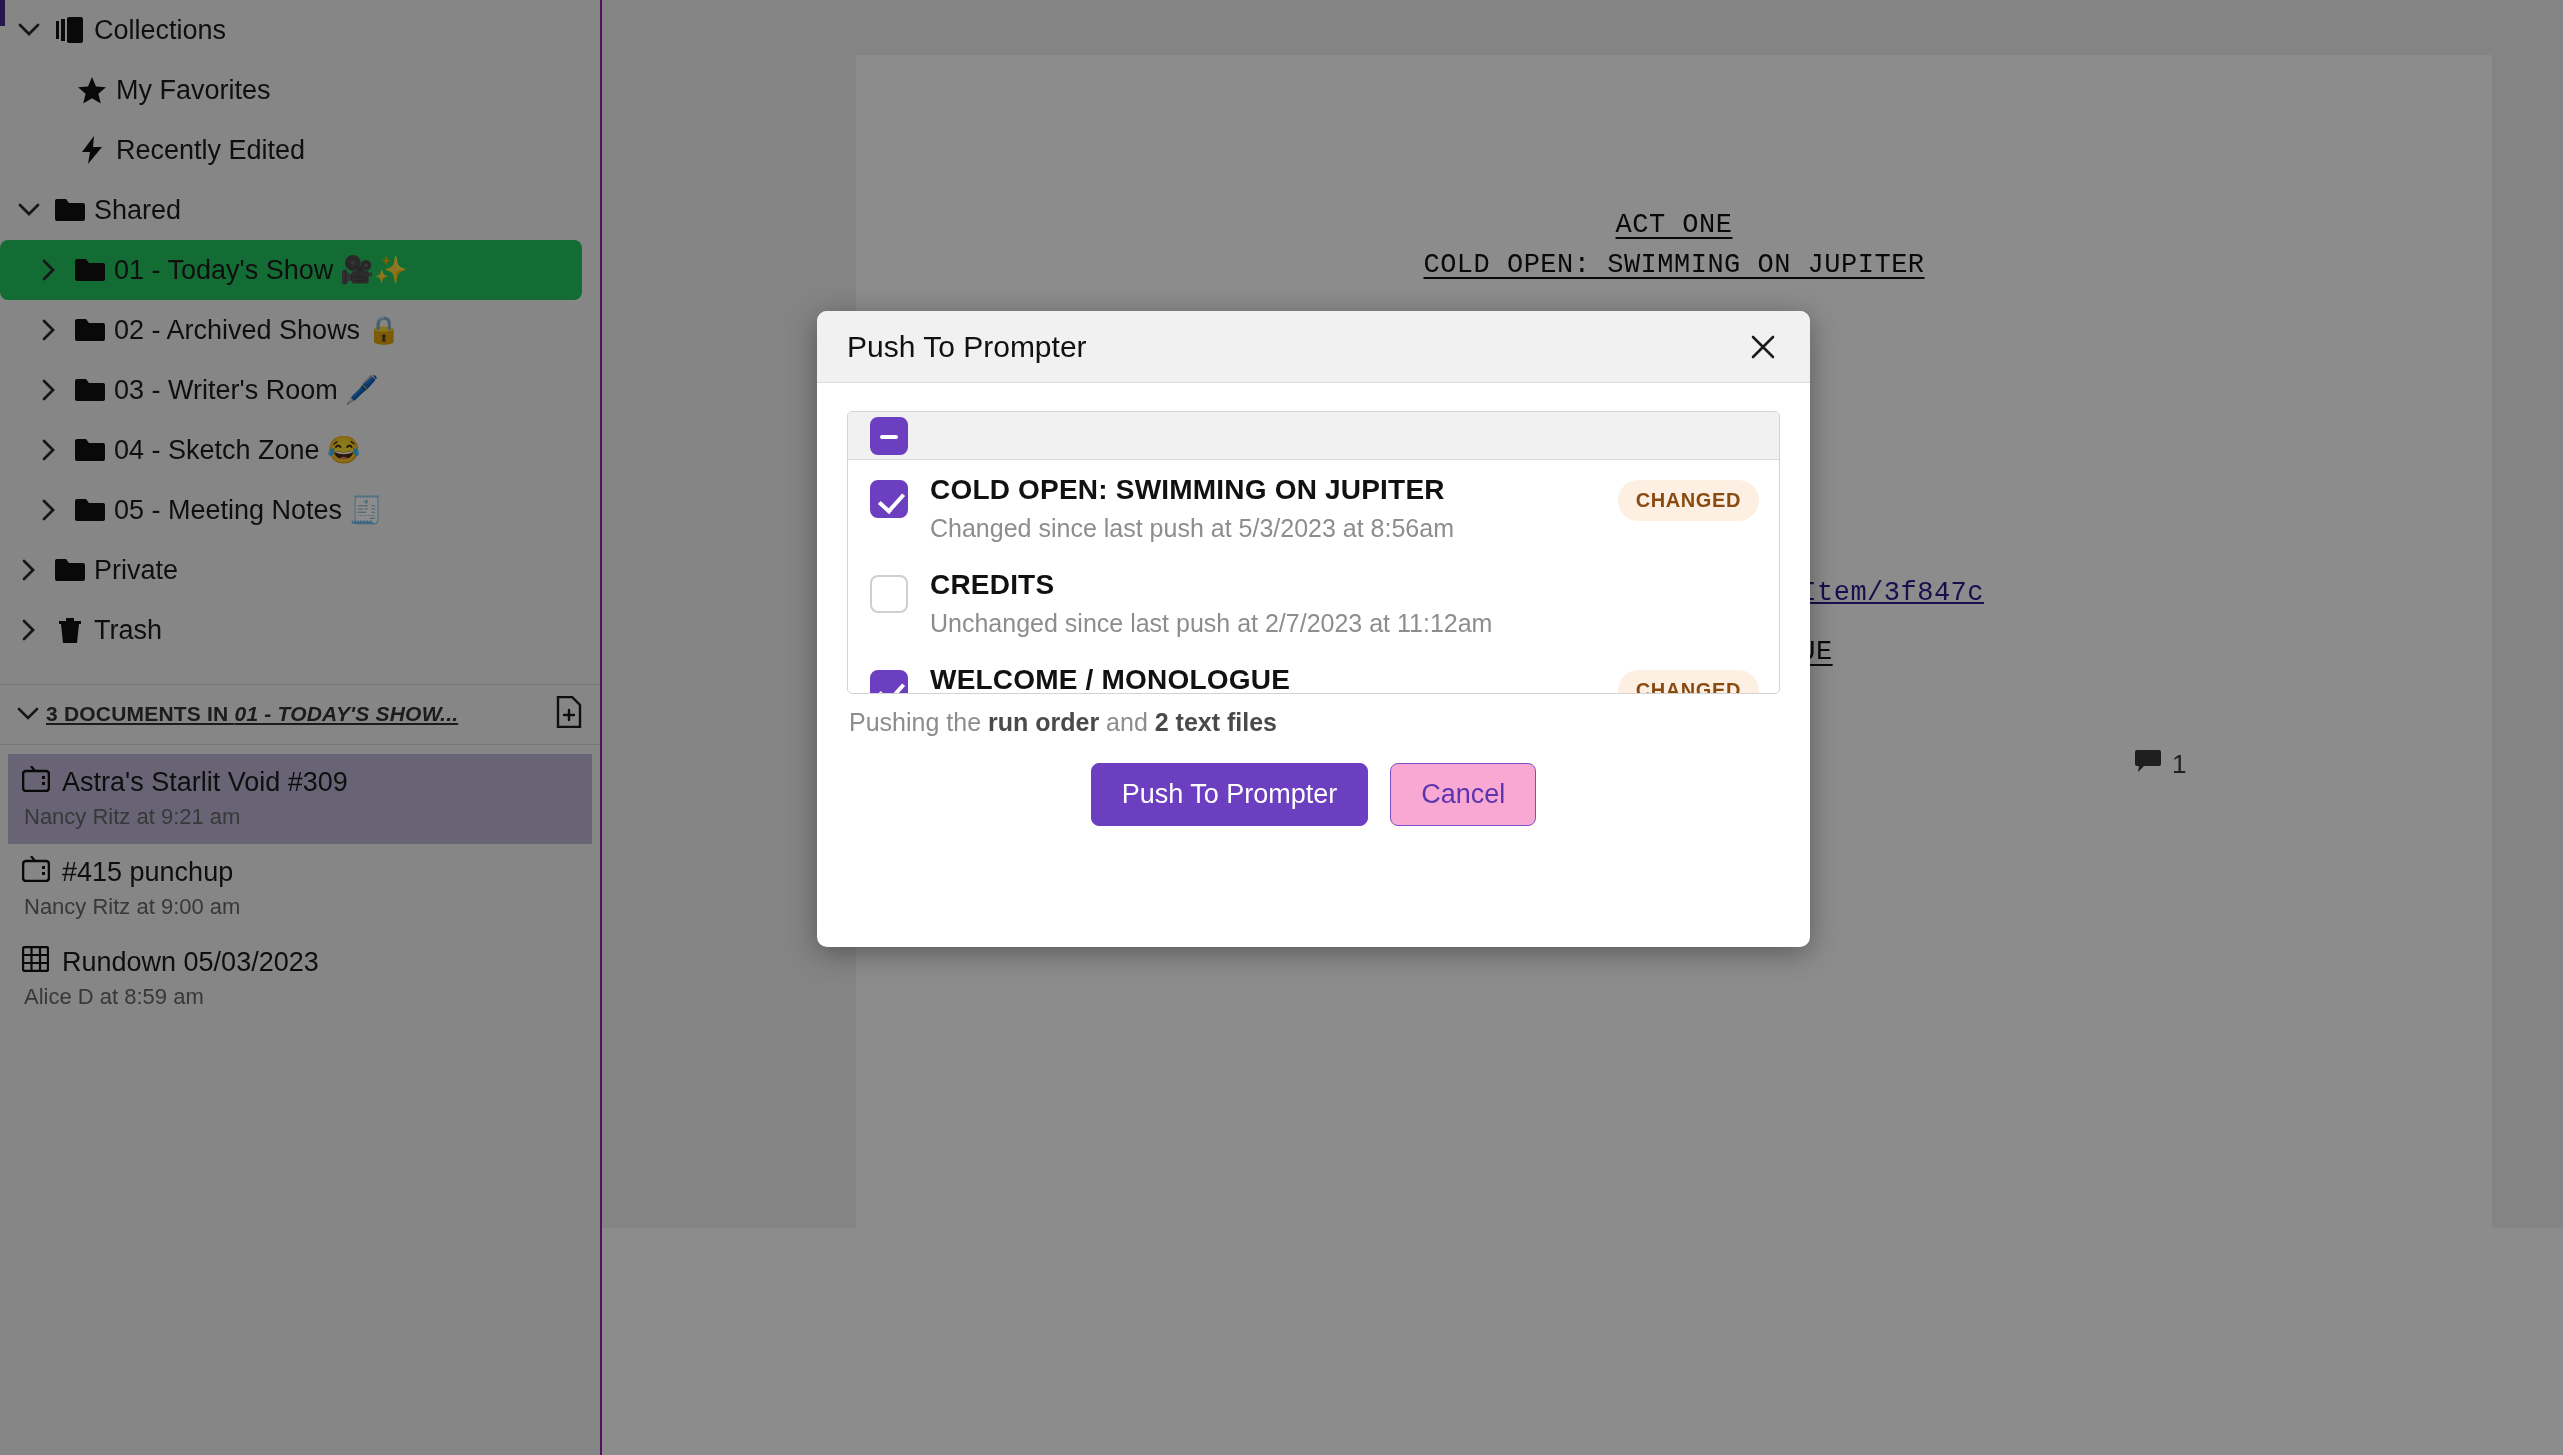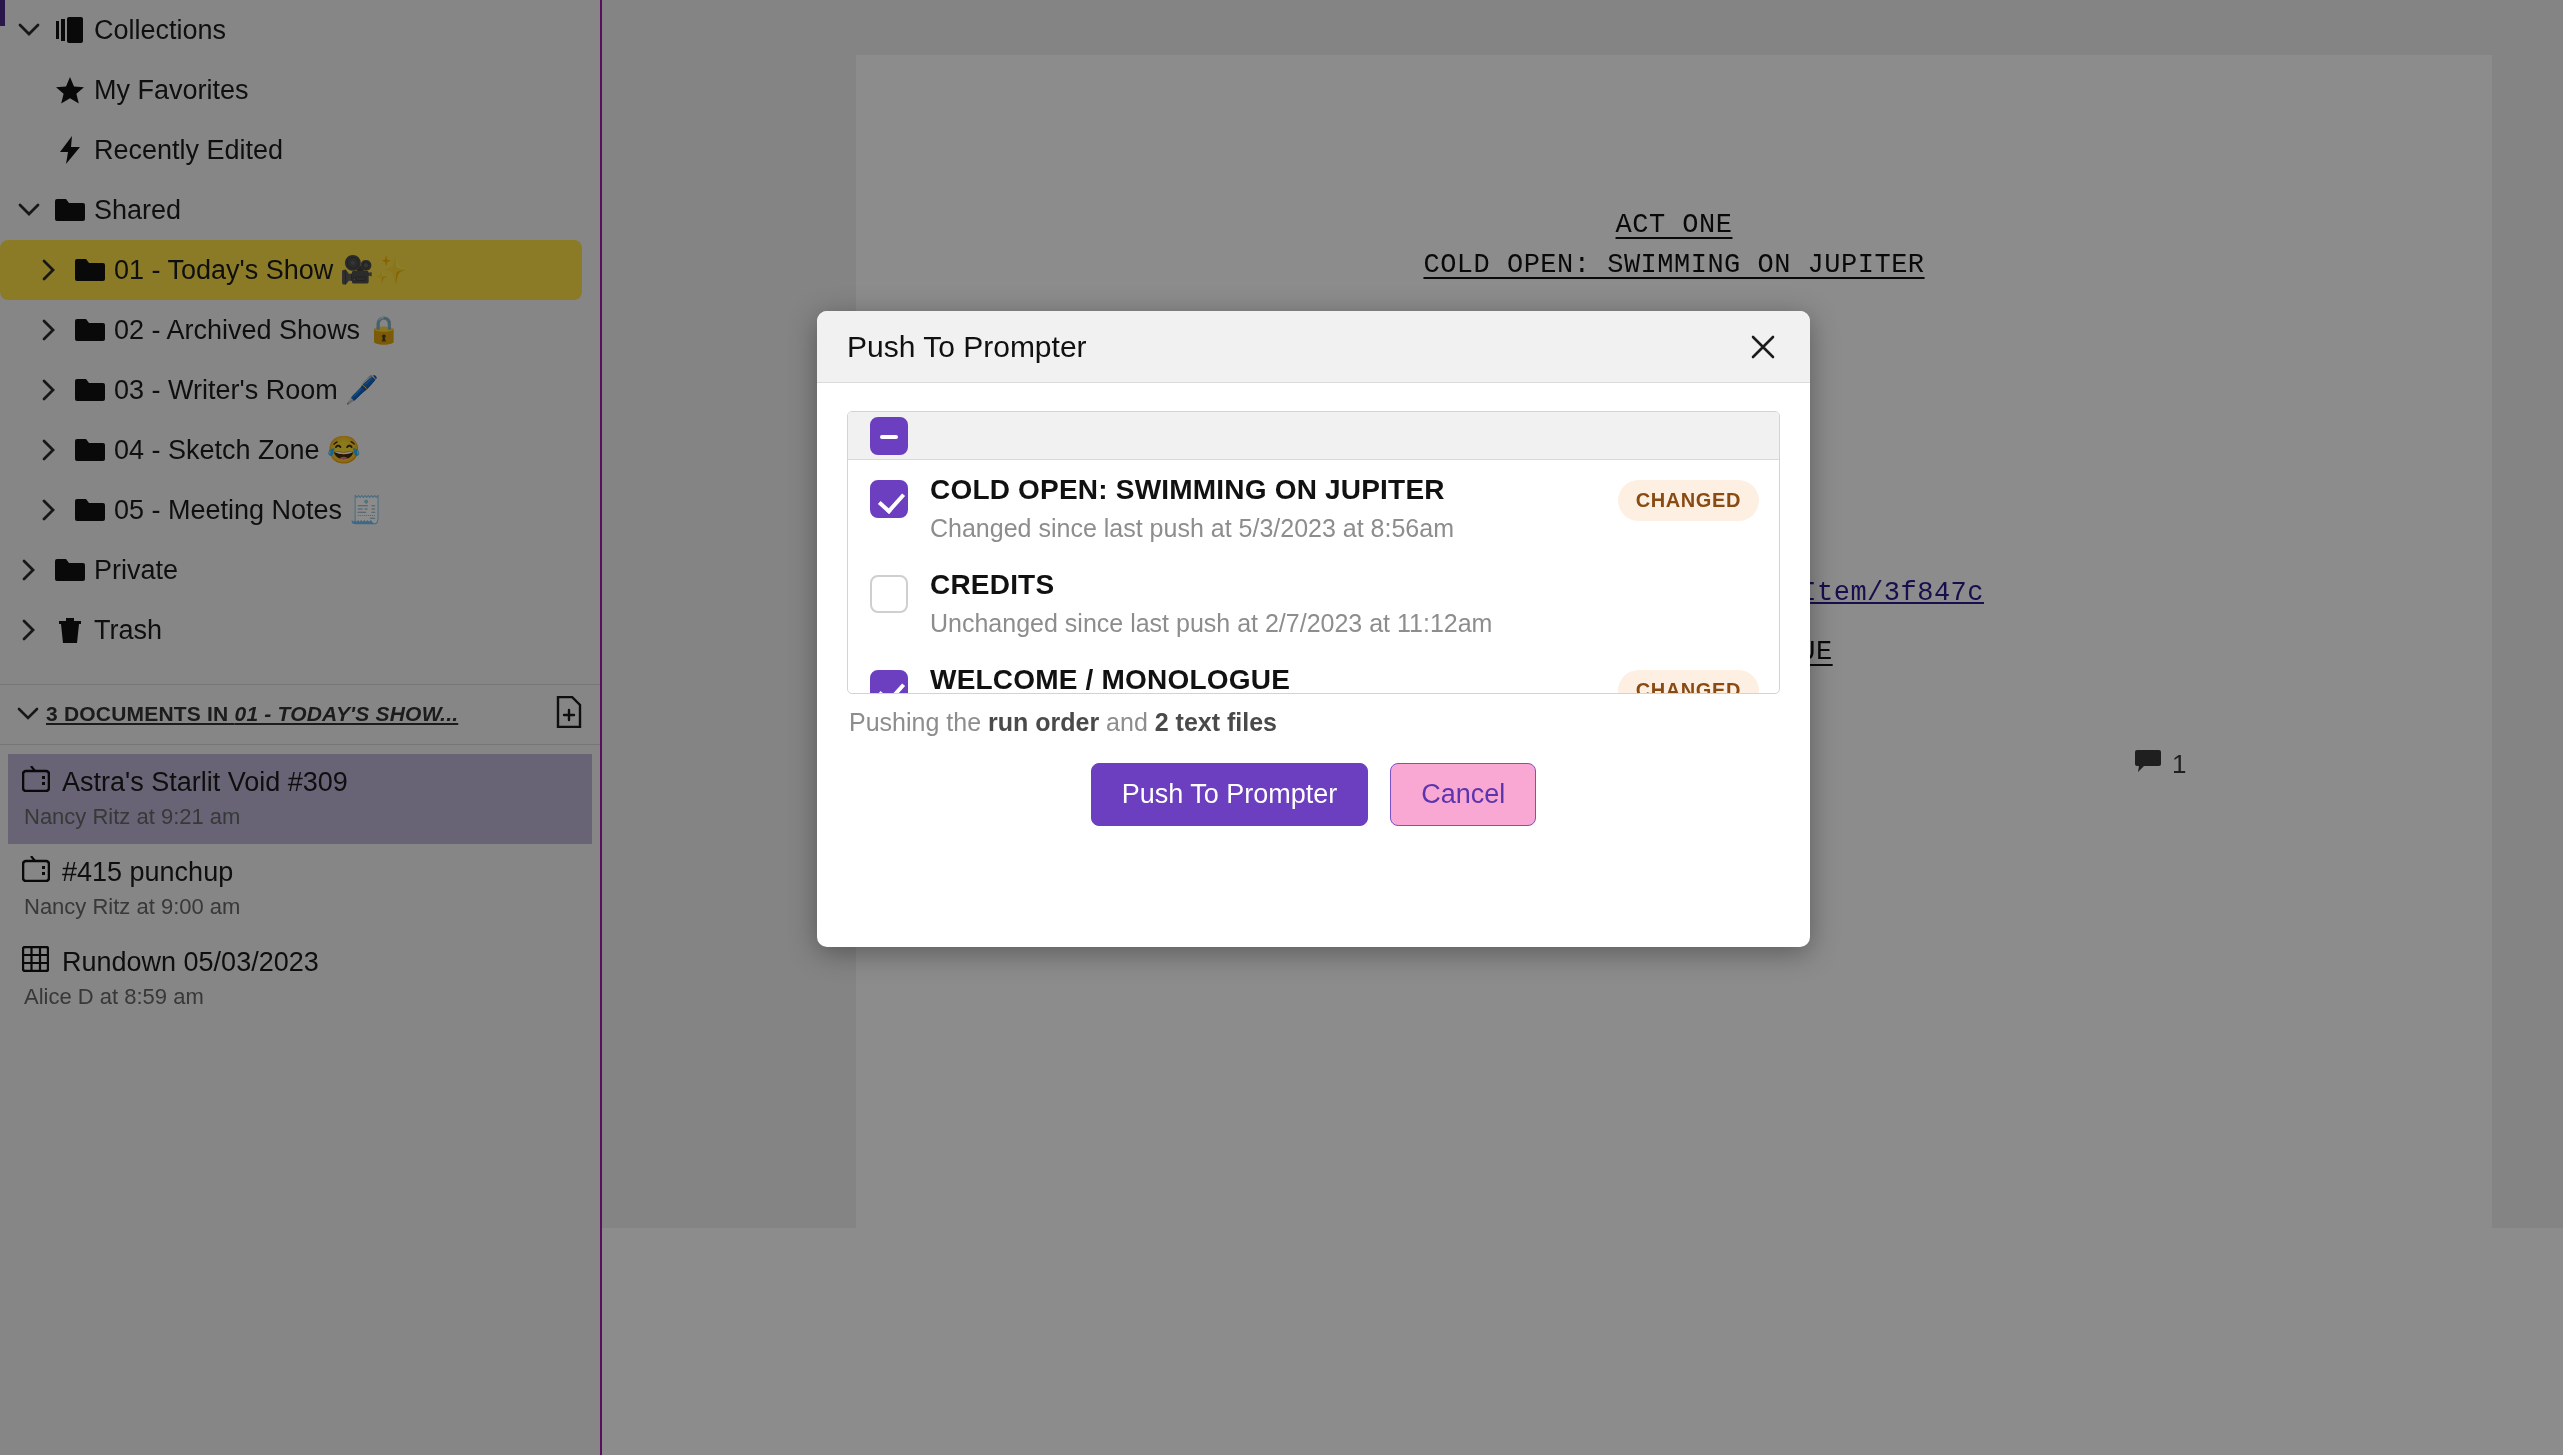--- a/index.html
+++ b/index.html
@@ -23,33 +23,33 @@
     position: absolute; left: 0; top: 0; width: 5px; height: 26px;
     background: #4b2a8a;
   }
   .sb-tree { padding-top: 0px; }
   .sb-row {
     display: flex; align-items: center;
     height: 60px; padding-left: 8px;
     font-size: 27px; color: #1c1c1c;
     white-space: nowrap;
   }
-  .sb-row.sel { background: #fde047; border-radius: 8px; margin-right: 18px; }
+  .sb-row.sel { background: #22c55e; border-radius: 8px; margin-right: 18px; }
   .caret {
     width: 42px; flex: 0 0 42px; text-align: center;
     font-size: 21px; color: #2b2b2b; line-height: 1;
   }
   .caret svg { display:block; margin: 0 auto; }
   .sb-ico {
     width: 40px; flex: 0 0 40px; text-align: center;
     font-size: 25px; line-height: 1; color: #111;
   }
   .sb-ico svg { display:block; margin:0 auto; }
   .sb-label { padding-left: 4px; }
-  .indent-1 { padding-left: 50px; }
+  .indent-1 { padding-left: 72px; }
   .indent-2 { padding-left: 28px; }
 
   .sb-sep {
     position: absolute; left: 0; right: 0;
     border-top: 1px solid #d9d9d9;
   }
 
   .docs-header {
     display: flex; align-items: center;
     height: 56px; padding-left: 10px; padding-right: 18px;

